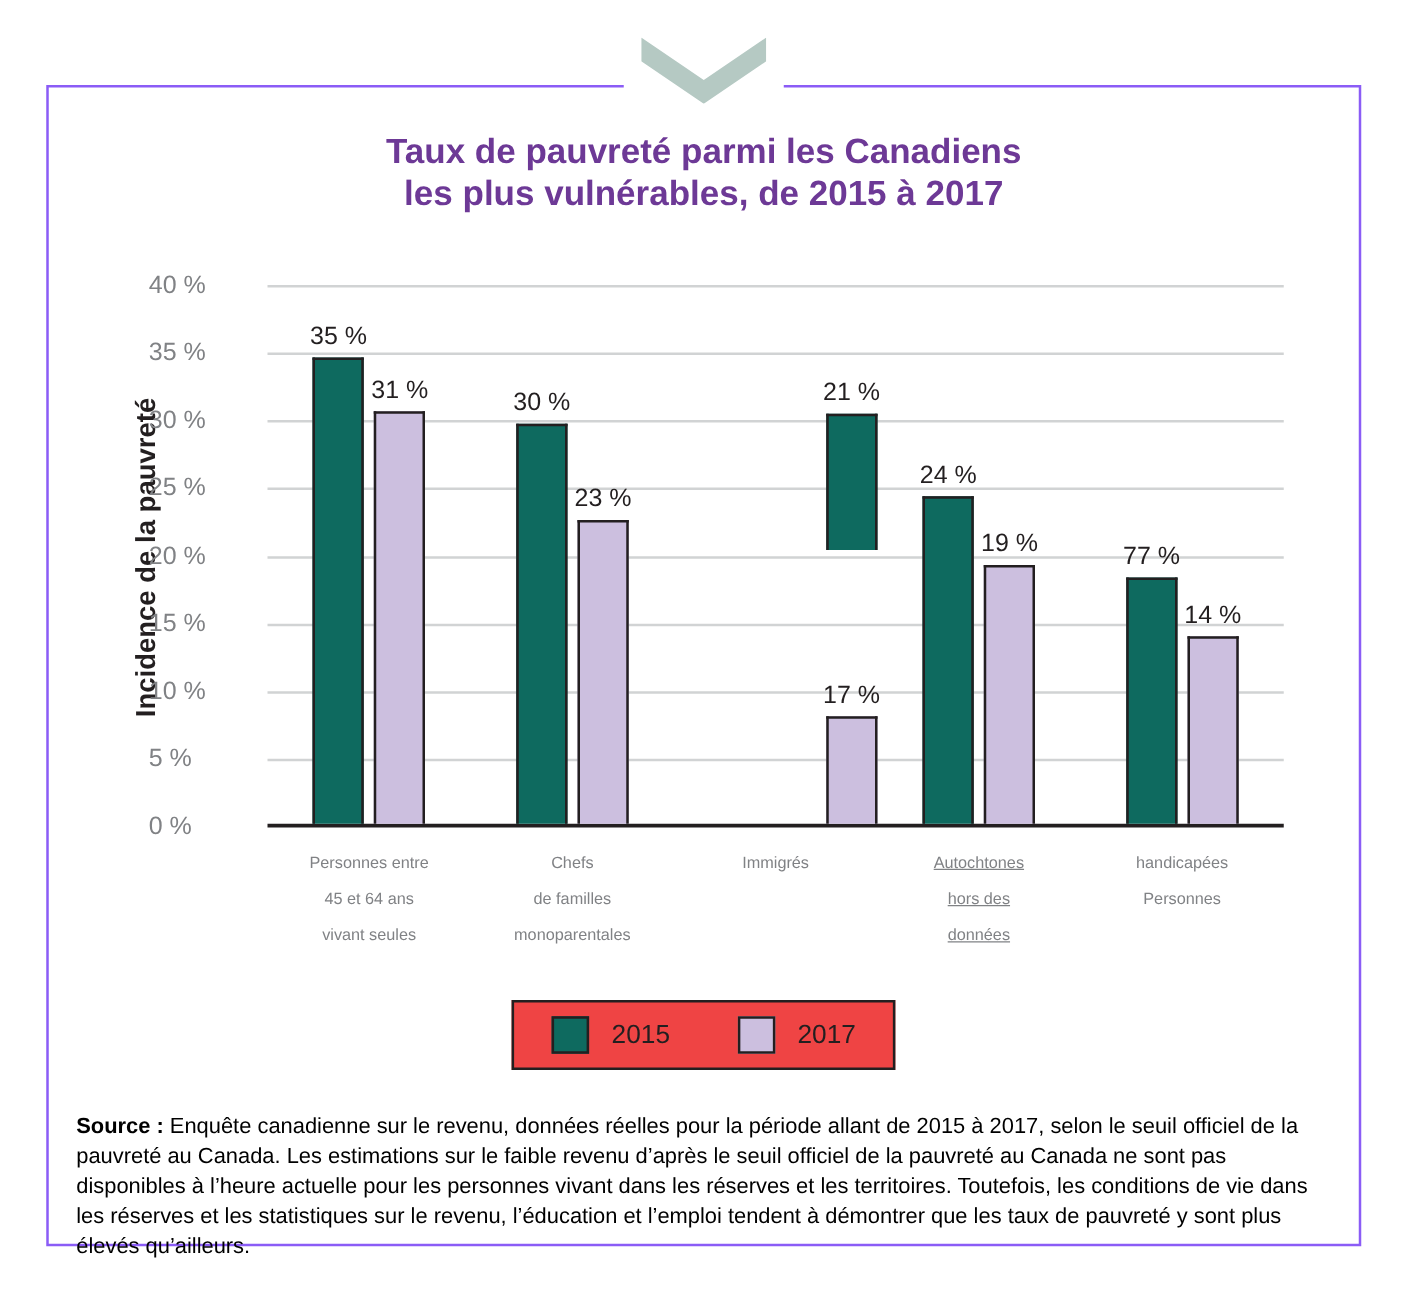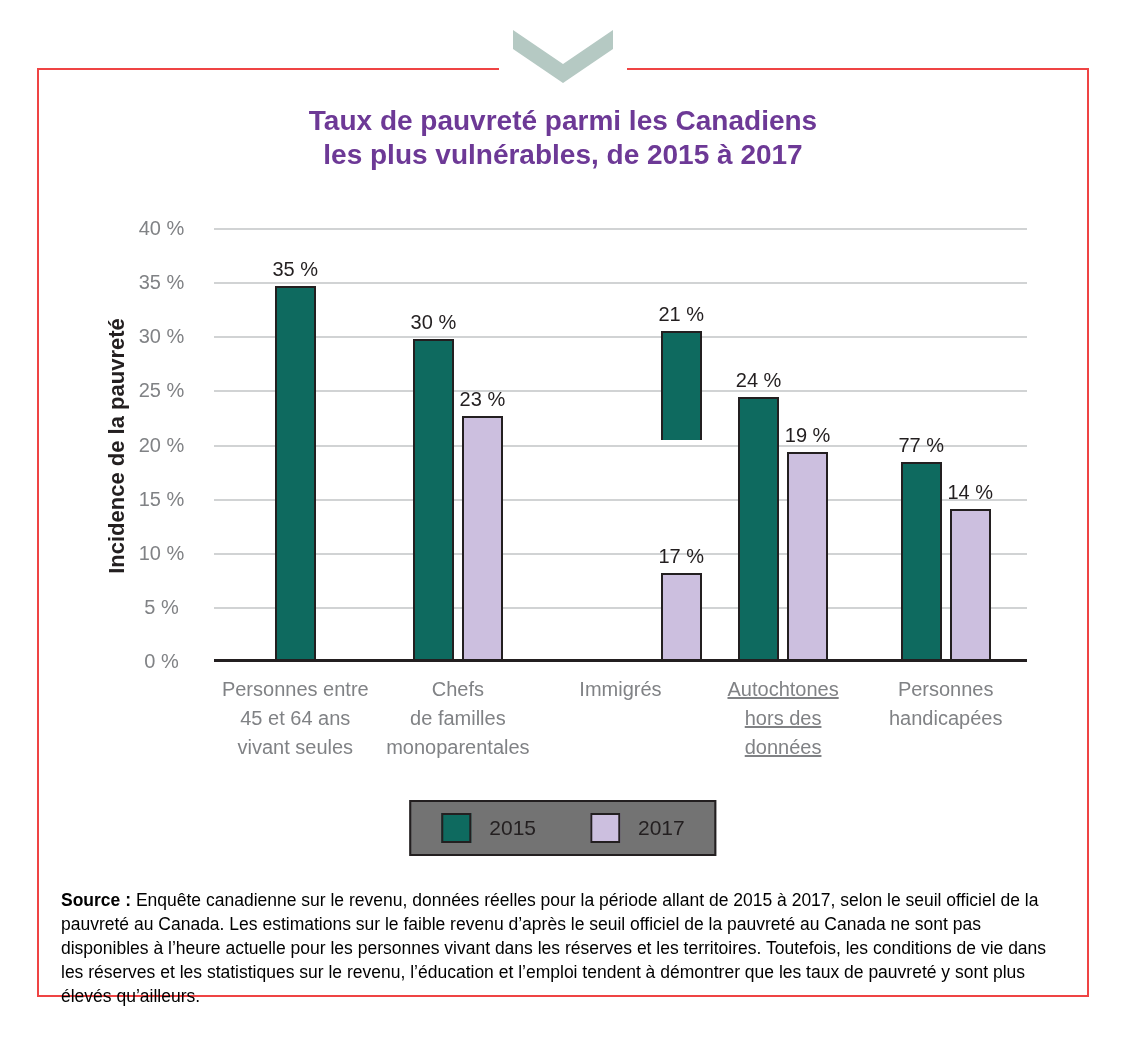--- a/index.html
+++ b/index.html
@@ -1,53 +1,53 @@
 <!DOCTYPE html>
 <html><head>
 <meta charset="utf-8">
 <style>
   * { margin:0; padding:0; box-sizing:border-box; }
   html,body { width:1128px; height:1038px; background:#ffffff; overflow:hidden;
               font-family:"Liberation Sans","DejaVu Sans",sans-serif; }
 
   .frame { position:absolute; left:37px; top:68px; width:1052px; height:929px;
-           border:2px solid #ef4444; background:#fff; }
+           border:2px solid #8b5cf6; background:#fff; }
 
   .chevron-wrap { position:absolute; left:50%; top:-40px; transform:translateX(-50%);
                   background:#fff; padding:0 14px; line-height:0; }
 
   .title { position:absolute; top:34px; left:0; right:0; text-align:center;
            color:#6d3996; font-weight:bold; font-size:28px; line-height:34px; }
 
   .y-axis-title { position:absolute; left:78px; top:376px; white-space:nowrap;
                   transform:translate(-50%,-50%) rotate(-90deg);
                   font-weight:bold; font-size:22px; color:#231f20; }
 
   .y-ticks { position:absolute; left:80px; top:159px; width:85px; height:433px; }
-  .tick-label { position:absolute; right:0; width:100%; text-align:center;
+  .tick-label { position:absolute; right:0; width:100%; text-align:left;
                 font-size:20px; color:#808285; font-weight:500; }
 
   .plot { position:absolute; left:175px; top:159px; width:813px; height:433px;
           border-bottom:3px solid #231f20; }
   .gridline { position:absolute; left:0; width:100%; height:2px; background:#d1d3d4; }
 
   .bar-group { position:absolute; top:0; height:100%; width:20%;
                display:flex; align-items:flex-end; justify-content:center; gap:8px; }
   .bar-col { width:41px; height:100%; display:flex; flex-direction:column;
              align-items:center; justify-content:flex-end; }
   .value-label { font-size:20px; font-weight:500; color:#231f20;
                  white-space:nowrap; margin-bottom:5px; }
   .bar { width:41px; border:2px solid #231f20; border-bottom:none; }
 
   .category-row { position:absolute; left:175px; top:605px; width:813px; }
   .category-label { position:absolute; top:0; width:20%; text-align:center;
-                    font-size:20px; line-height:29px; color:#808285; font-weight:500; }
+                    font-size:13px; line-height:29px; color:#808285; font-weight:500; }
 
   .legend { position:absolute; top:730px; left:50%; transform:translateX(-50%);
-            height:56px; border:2px solid #231f20; background:#737373;
+            height:56px; border:2px solid #231f20; background:#ef4444;
             display:flex; align-items:center; gap:54px; padding:0 30px; }
   .legend-item { display:flex; align-items:center; gap:18px; }
   .legend-swatch { width:30px; height:30px; border:2px solid #231f20; }
   .legend-label { font-size:21px; color:#231f20; }
 
   .source { position:absolute; left:22px; top:818px; width:1008px;
             font-size:17.5px; line-height:24px; color:#000; }
   .source b { font-weight:bold; }
 </style>
 </head>
@@ -86,20 +86,24 @@
       <div class="gridline" style="top: 269.625px;"></div>
       <div class="gridline" style="top: 215.5px;"></div>
       <div class="gridline" style="top: 161.375px;"></div>
       <div class="gridline" style="top: 107.25px;"></div>
       <div class="gridline" style="top: 53.125px;"></div>
       <div class="gridline" style="top: -1px;"></div>
       <div class="bar-group" style="left: 0%;">
         <div class="bar-col">
           <div class="value-label">35 %</div>
           <div class="bar" style="height: 86.75%; background: rgb(14, 106, 95);"></div>
+        </div>
+        <div class="bar-col">
+          <div class="value-label">31 %</div>
+          <div class="bar" style="height: 76.75%; background: rgb(204, 191, 223);"></div>
         </div>
       </div>
       <div class="bar-group" style="left: 20%;">
         <div class="bar-col">
           <div class="value-label">30 %</div>
           <div class="bar" style="height: 74.5%; background: rgb(14, 106, 95);"></div>
         </div>
         <div class="bar-col">
           <div class="value-label">23 %</div>
           <div class="bar" style="height: 56.5%; background: rgb(204, 191, 223);"></div>
@@ -150,22 +154,22 @@
       </div>
       <div class="category-label" style="left: 40%;">
         <div>Immigrés</div>
       </div>
       <div class="category-label" style="left: 60%; text-decoration: underline;">
         <div>Autochtones</div>
         <div>hors des</div>
         <div>données</div>
       </div>
       <div class="category-label" style="left: 80%;">
+        <div>handicapées</div>
         <div>Personnes</div>
-        <div>handicapées</div>
       </div>
     </div>
 
   <div class="legend">
       <div class="legend-item">
         <div class="legend-swatch" style="background: rgb(14, 106, 95);"></div>
         <div class="legend-label">2015</div>
       </div>
       <div class="legend-item">
         <div class="legend-swatch" style="background: rgb(204, 191, 223);"></div>

